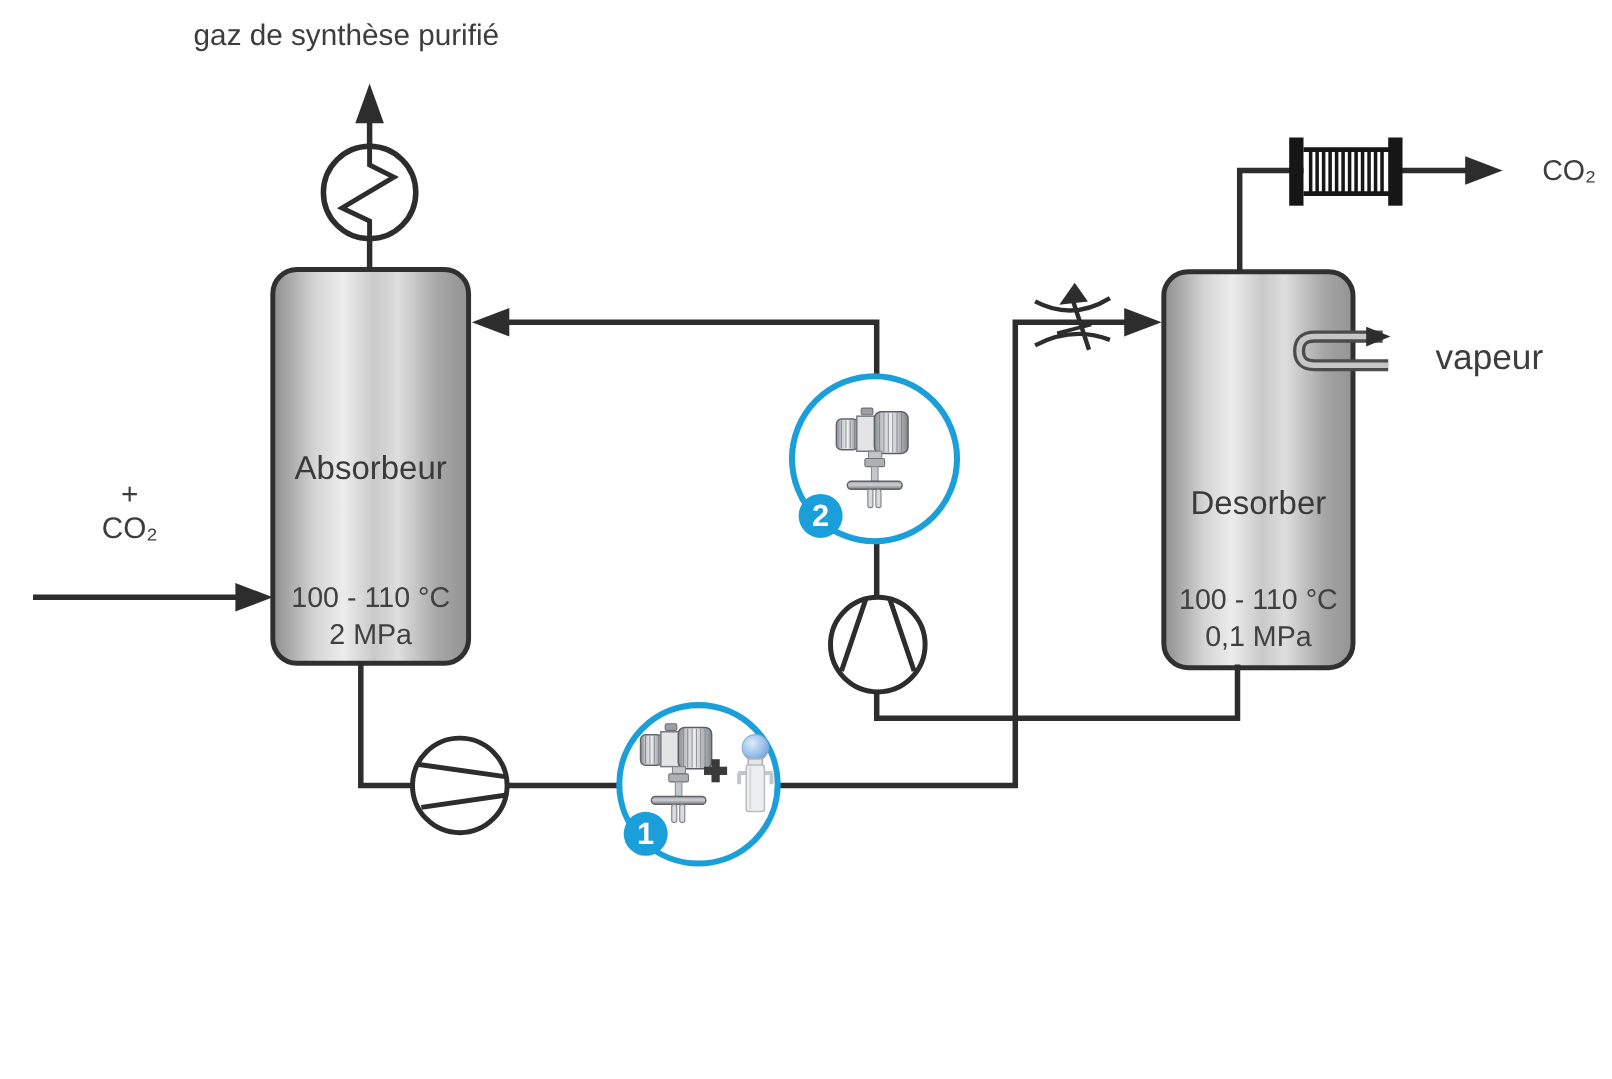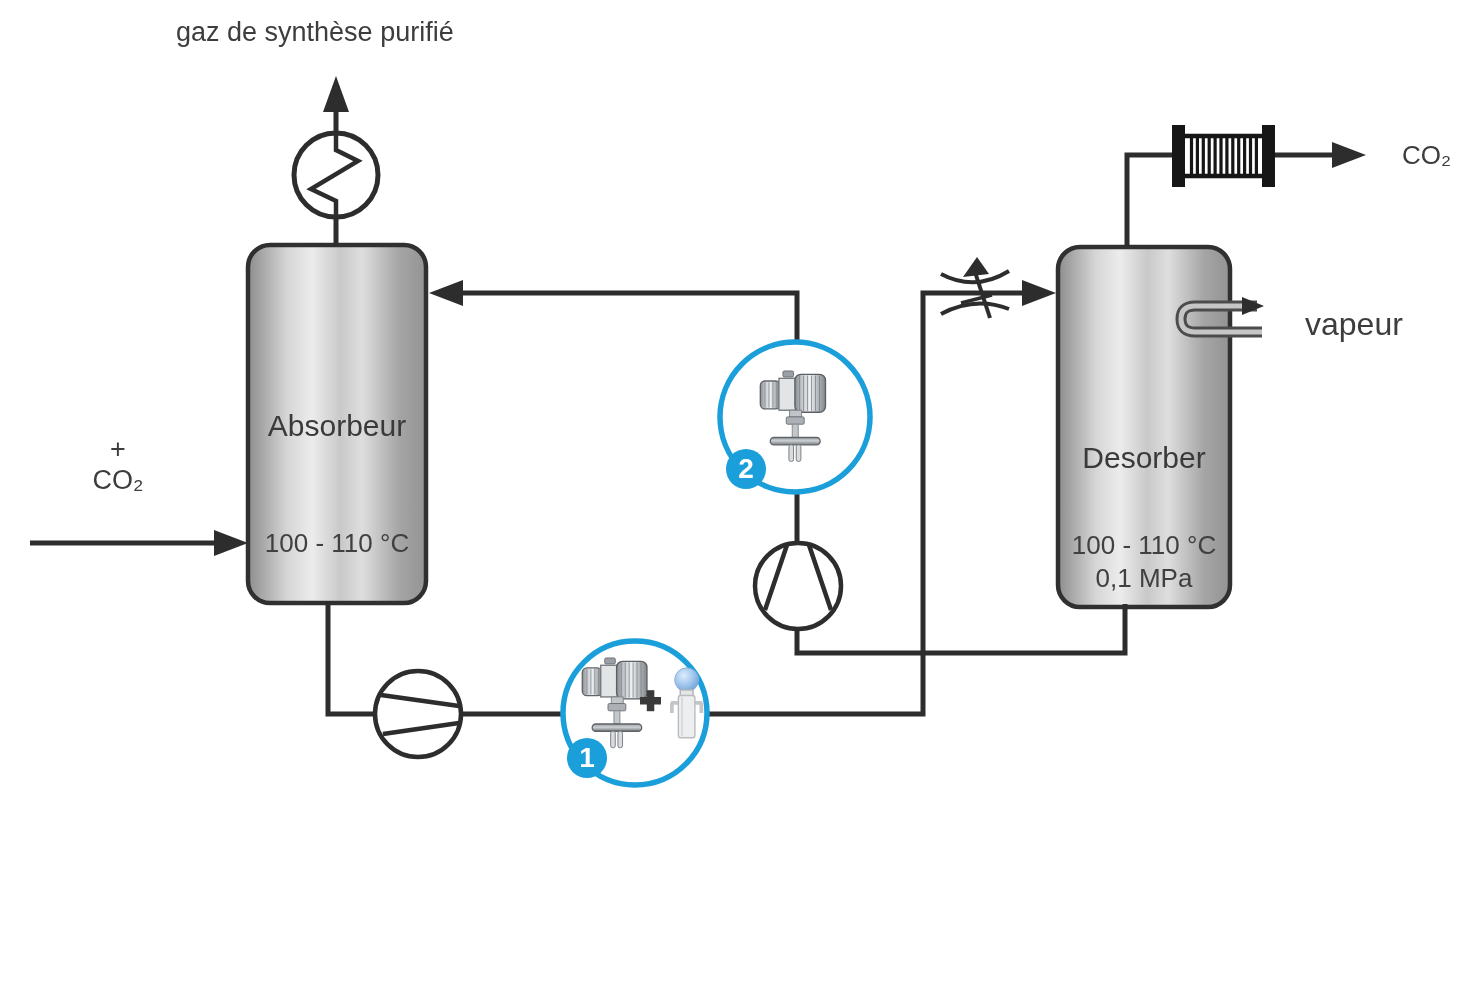--- a/index.html
+++ b/index.html
@@ -170,20 +170,21 @@
     <div>+</div>
     <div>CO₂</div>
   </div>
 
   <div class="lbl lbl-co2out">CO₂</div>
   <div class="lbl lbl-steam">vapeur</div>
 
   <div class="vessel-name vn-abs">Absorbeur</div>
   <div class="vessel-cond vc-abs">
     <div>100 - 110 °C</div>
+    <div>2 MPa</div>
   </div>
 
   <div class="vessel-name vn-des">Desorber</div>
   <div class="vessel-cond vc-des">
     <div>100 - 110 °C</div>
     <div>0,1 MPa</div>
   </div>
 
   <div class="badge badge-1">1</div>
   <div class="badge badge-2">2</div>

